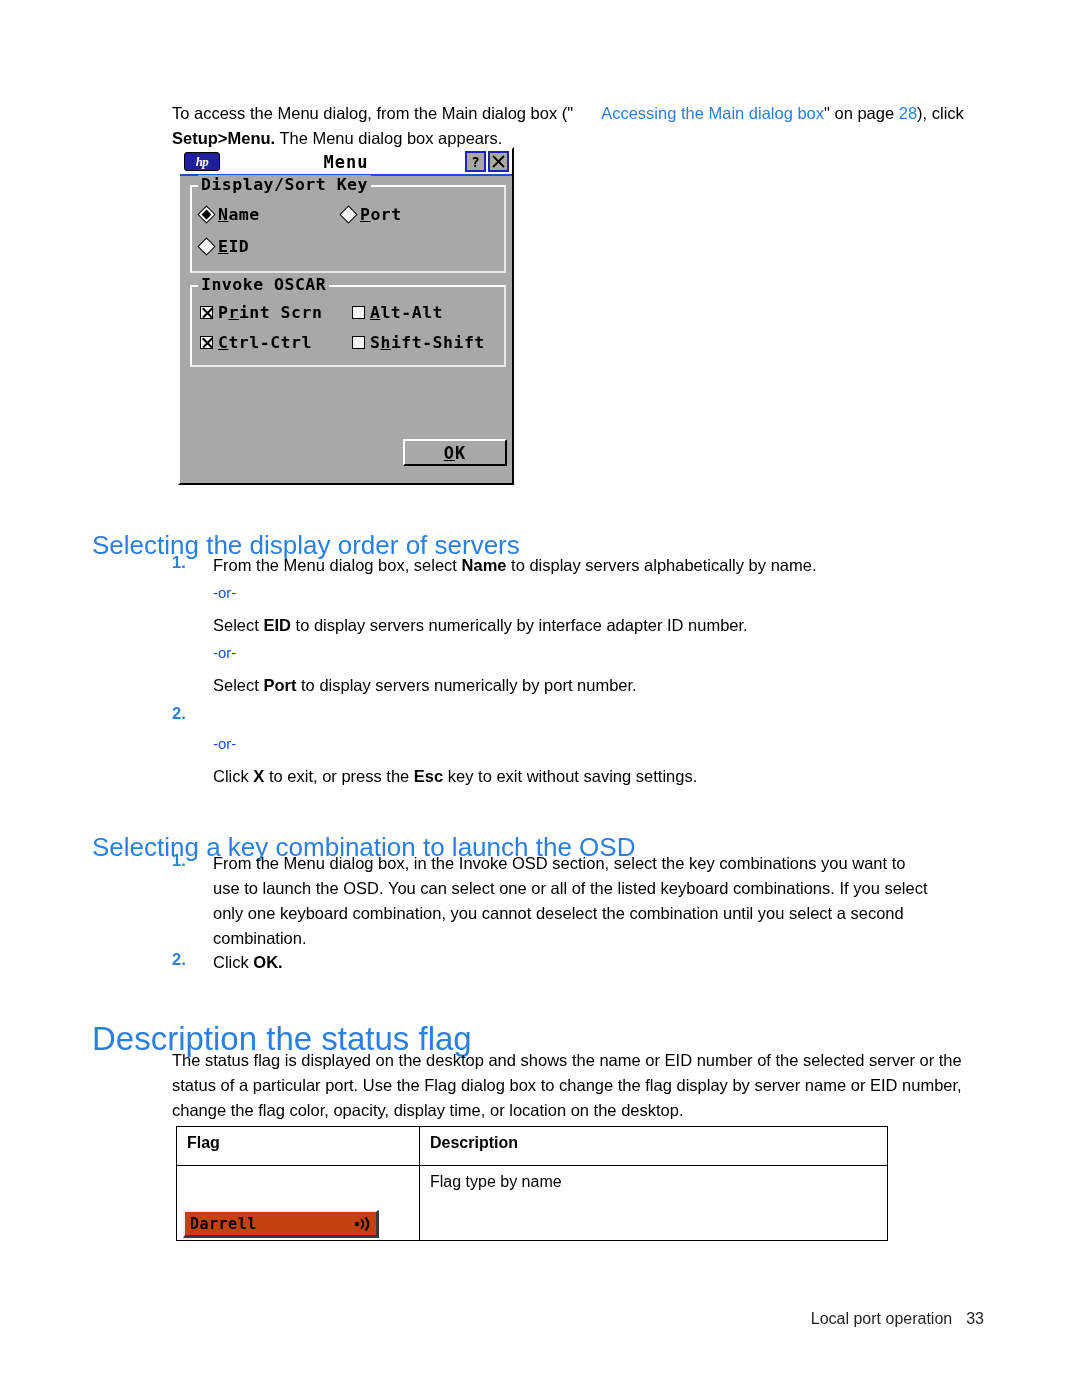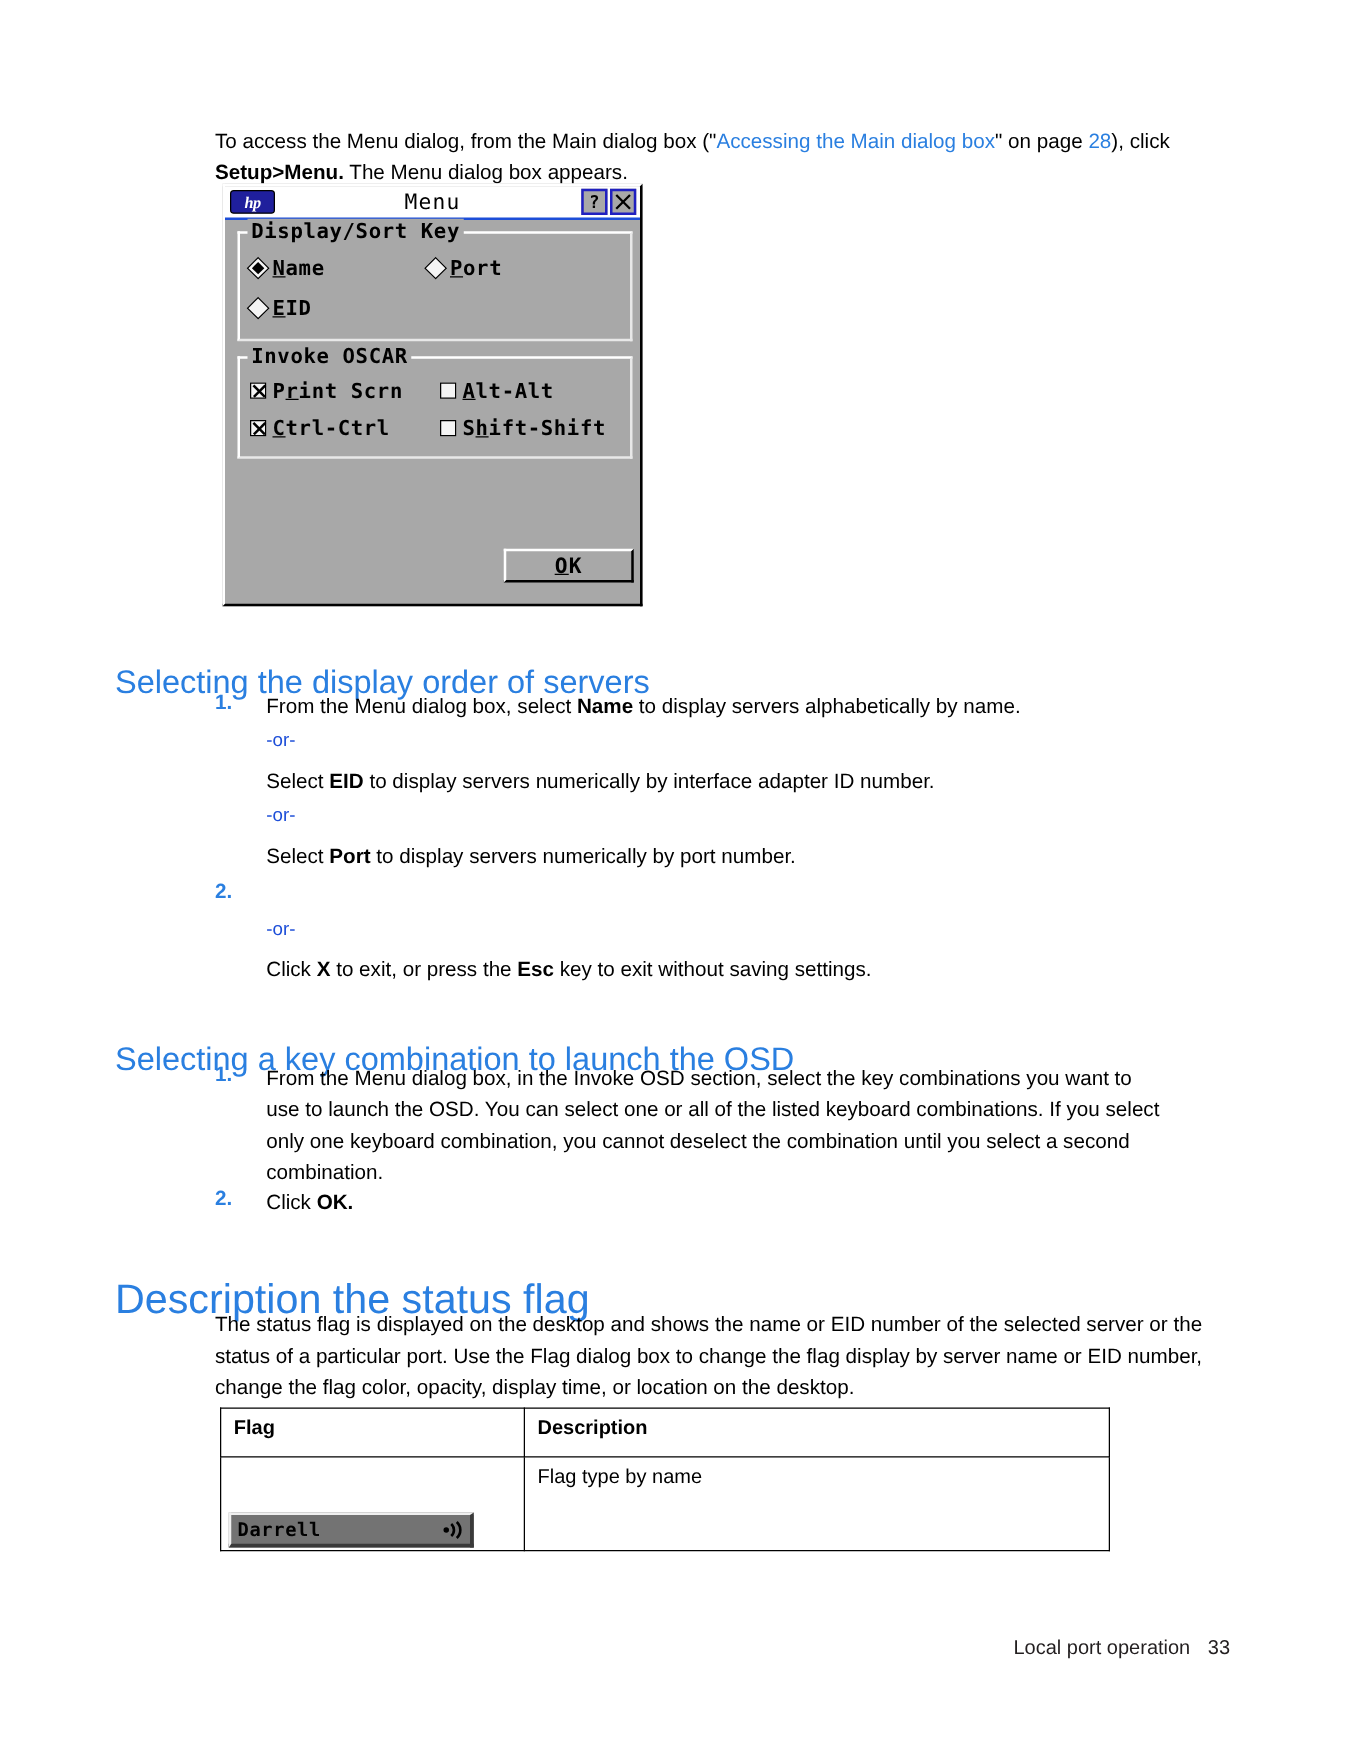--- a/index.html
+++ b/index.html
@@ -26,21 +26,21 @@
   
   .intro-para {
     position: absolute;
     left: 172px;
     top: 84px;
     width: 812px;
     font-size: 16.5px;
     line-height: 25px;
     color: #000;
   }
-  .link { color: #2a7fe0; }
+  .link { color: #2a7fe0; margin-left: 28px; }
   .pagenum-link { color: #2a7fe0; }
   b, strong { font-weight: bold; }
 
   
   .dialog {
     position: absolute;
     left: 178px;
     top: 147px;
     width: 336px;
     height: 338px;
@@ -79,21 +79,21 @@
     font-weight: bold;
     font-size: 13px;
     line-height: 1;
     letter-spacing: -0.5px;
   }
   .dlg-title {
     position: absolute;
     left: 0; right: 0;
     text-align: center;
     font-size: 17px;
-    font-weight: normal;
+    font-weight: bold;
     letter-spacing: 1px;
     color: #000;
   }
   .titlebar-btns {
     margin-left: auto;
     display: flex;
     gap: 2px;
     padding-right: 3px;
     z-index: 2;
   }
@@ -279,21 +279,21 @@
   .col-flag { width: 222px; }
   .cell-flag { height: 60px; position: relative; }
   .cell-desc { font-weight: normal; }
 
   .status-flag {
     position: absolute;
     left: 6px;
     bottom: 2px;
     width: 196px;
     height: 28px;
-    background: #737373;
+    background: #c2410c;
     border-top: 2px solid #f0f0f0;
     border-left: 2px solid #f0f0f0;
     border-right: 3px solid #3a3a3a;
     border-bottom: 3px solid #3a3a3a;
     box-sizing: border-box;
     display: flex;
     align-items: center;
     justify-content: space-between;
     padding: 0 5px;
     font-family: "DejaVu Sans Mono", "Liberation Mono", monospace;

